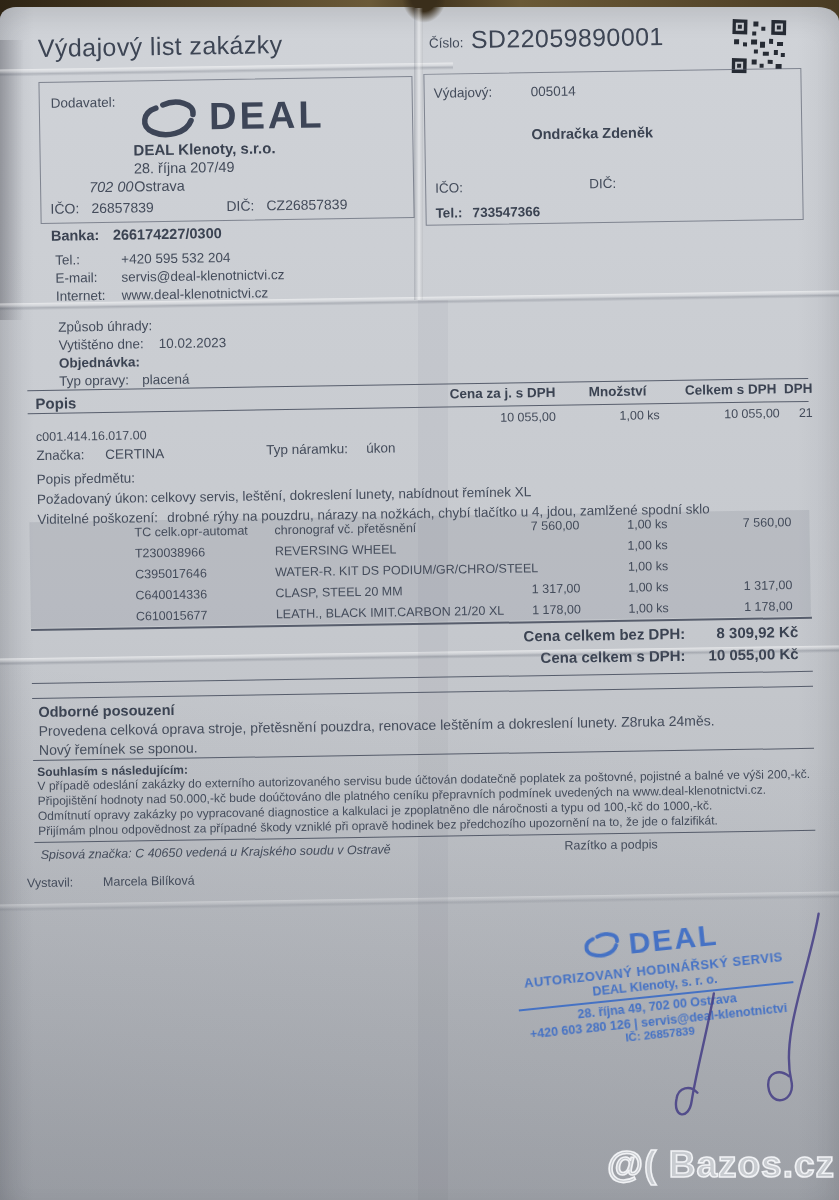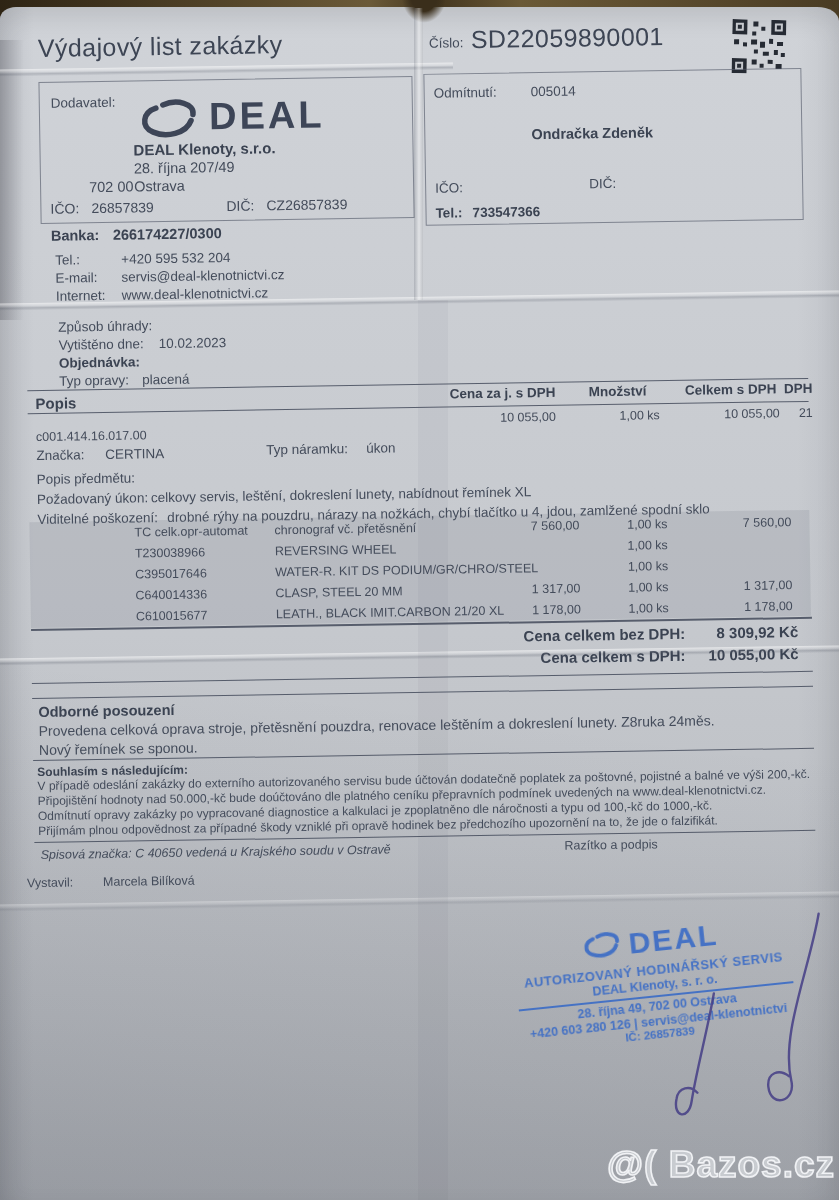--- a/index.html
+++ b/index.html
@@ -108,37 +108,37 @@
   <div class="t" style="left:58px;top:90px;">Dodavatel:</div>
   <div class="abs" style="left:146px;top:94px;">
     <svg width="62" height="46" viewBox="0 0 62 46" fill="none" stroke="#3d4557" stroke-width="5.5" stroke-linecap="round">
       <path d="M17 10 C 4 14, 1 28, 14 34 C 27 40, 47 36, 52 23"></path>
       <path d="M24 7 C 38 1, 56 6, 54 17"></path>
     </svg>
   </div>
   <div class="t" style="left:216px;top:92px;font-size:38px;font-weight:bold;letter-spacing:3px;color:#3d4557;">DEAL</div>
   <div class="t b" style="left:140px;top:137px;font-size:15px;">DEAL Klenoty, s.r.o.</div>
   <div class="t" style="left:140px;top:156px;font-size:14.5px;">28. října 207/49</div>
-  <div class="t" style="left:95px;top:174px;font-size:14.5px;">702 00</div>
+  <div class="t" style="left:95px;top:174px;font-size:14.5px;font-style:italic;">702 00</div>
   <div class="t" style="left:140px;top:174px;font-size:14.5px;">Ostrava</div>
   <div class="t" style="left:56px;top:195px;font-size:14px;">IČO:</div>
   <div class="t" style="left:97px;top:195px;font-size:14px;">26857839</div>
   <div class="t" style="left:232px;top:195px;font-size:14px;">DIČ:</div>
   <div class="t" style="left:272px;top:195px;font-size:14px;">CZ26857839</div>
   <div class="t b" style="left:56px;top:222px;font-size:14.5px;">Banka:</div>
   <div class="t b" style="left:118px;top:222px;font-size:14.5px;">266174227/0300</div>
   <div class="t" style="left:60px;top:247px;">Tel.:</div>
   <div class="t" style="left:126px;top:247px;">+420 595 532 204</div>
   <div class="t" style="left:60px;top:265px;">E-mail:</div>
   <div class="t" style="left:126px;top:265px;">servis@deal-klenotnictvi.cz</div>
   <div class="t" style="left:60px;top:283px;">Internet:</div>
   <div class="t" style="left:126px;top:283px;">www.deal-klenotnictvi.cz</div>
 
   <div class="box" style="left:431px;top:74px;width:376px;height:150px;"></div>
-  <div class="t" style="left:441px;top:86px;">Odmítnutí:</div>
+  <div class="t" style="left:441px;top:86px;">Výdajový:</div>
   <div class="t" style="left:538px;top:86px;">005014</div>
   <div class="t b" style="left:538px;top:128px;font-size:14.5px;">Ondračka Zdeněk</div>
   <div class="t" style="left:441px;top:181px;">IČO:</div>
   <div class="t" style="left:595px;top:179px;">DIČ:</div>
   <div class="t b" style="left:441px;top:206px;">Tel.:</div>
   <div class="t b" style="left:478px;top:206px;">733547366</div>
 
   <div class="t" style="left:62px;top:314px;">Způsob úhrady:</div>
   <div class="t" style="left:62px;top:332px;">Vytištěno dne:</div>
   <div class="t" style="left:162px;top:332px;">10.02.2023</div>

